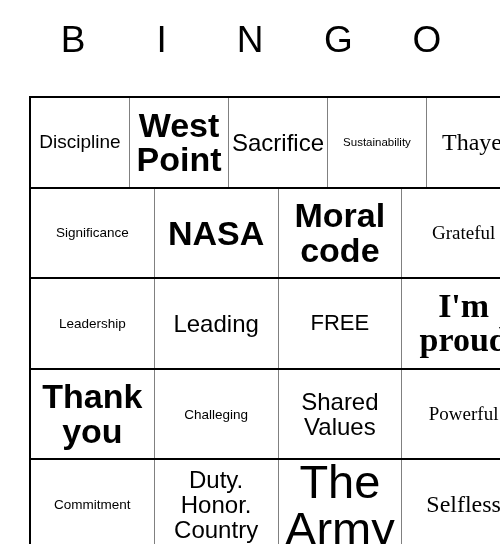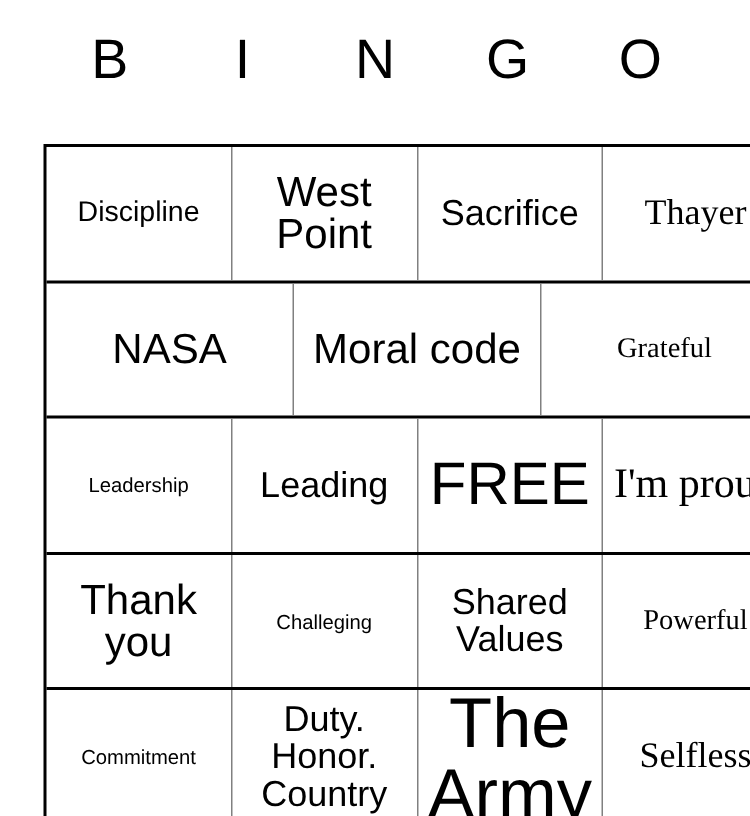--- a/index.html
+++ b/index.html
@@ -79,22 +79,22 @@
     width: 100%;
     line-height: 1.04;
     word-wrap: break-word;
   }
 
   
   .fs-xs  { font-size: 11.5px; line-height: 1.15; }
   .fs-sm  { font-size: 13.5px; line-height: 1.12; }
   .fs-md  { font-size: 19px;  line-height: 1.08; }
   .fs-lg  { font-size: 24px;  line-height: 1.05; }
-  .fs-xl  { font-size: 40px;  line-height: 1.03; }
-  .fs-xxl { font-size: 28px;  line-height: 1.02; }
+  .fs-xl  { font-size: 22px;  line-height: 1.03; }
+  .fs-xxl { font-size: 34px;  line-height: 1.02; font-weight: bold; }
   .fs-huge{ font-size: 47px;  line-height: 1.0;  }
 </style>
 </head>
 <body>
 
 <div class="card">
 
   <div class="header-row">
     <div class="header-cell">B</div>
     <div class="header-cell">I</div>
@@ -109,25 +109,31 @@
       <div class="cell">
           <span class="cell-text fs-md">Discipline</span>
         </div>
       <div class="cell">
           <span class="cell-text fs-xxl">West Point</span>
         </div>
       <div class="cell">
           <span class="cell-text fs-lg">Sacrifice</span>
         </div>
       <div class="cell">
+          <span class="cell-text fs-xs">Sustainability</span>
+        </div>
+      <div class="cell">
           <span class="cell-text fs-lg">Thayer</span>
         </div>
     </div>
 
     <div class="grid-row">
+      <div class="cell">
+          <span class="cell-text fs-sm">Significance</span>
+        </div>
       <div class="cell">
           <span class="cell-text fs-xxl">NASA</span>
         </div>
       <div class="cell">
           <span class="cell-text fs-xxl">Moral code</span>
         </div>
       <div class="cell">
           <span class="cell-text fs-md">Grateful</span>
         </div>
     </div>

